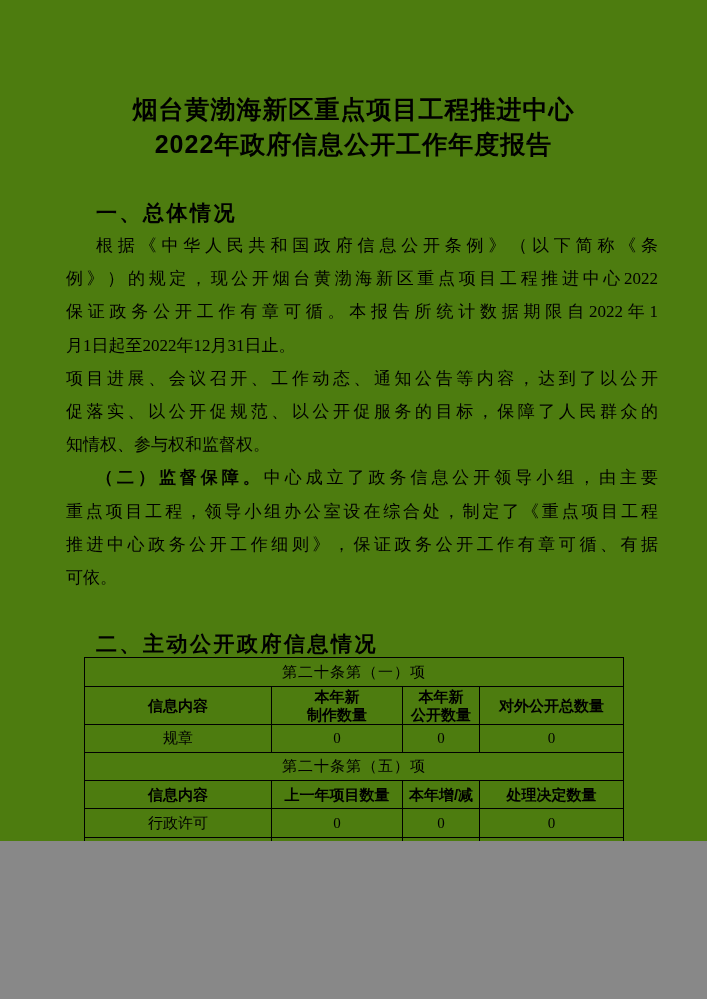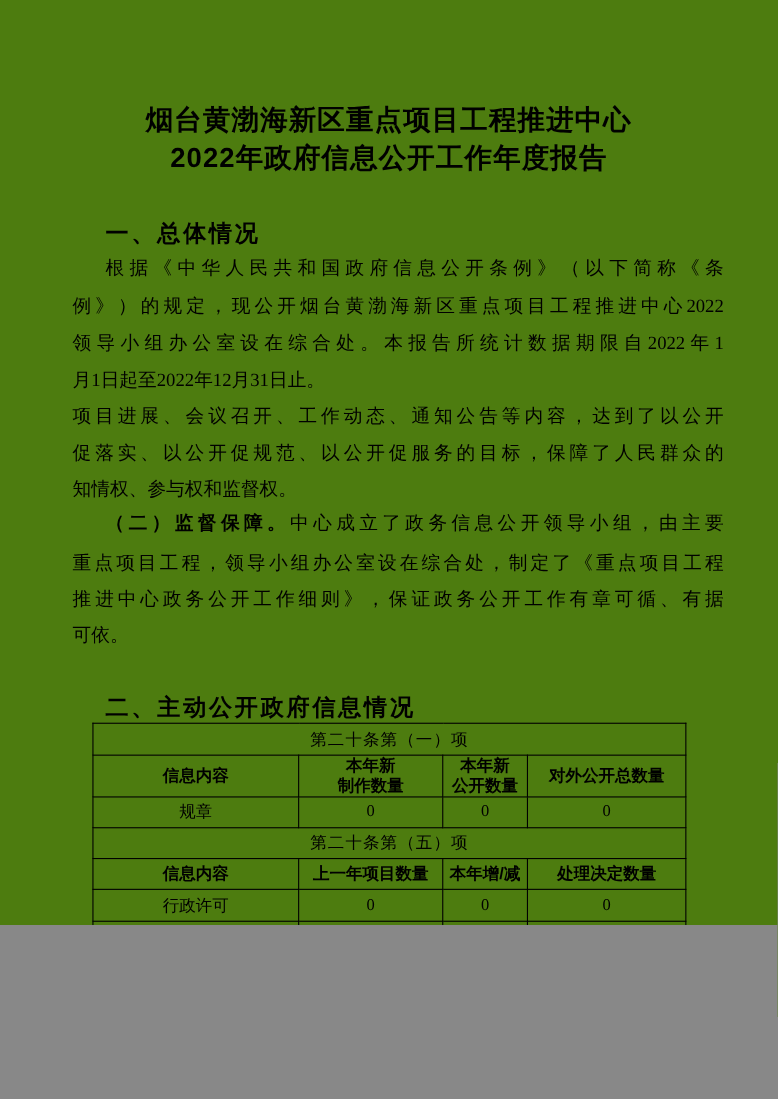--- a/index.html
+++ b/index.html
@@ -49,21 +49,21 @@
     left: 66px;
     width: 592px;
     font-size: 17px;
     line-height: 33.2px;
   }
   .line {
     text-align: justify;
     text-align-last: justify;
   }
   .line.last { text-align-last: left; }
-  .line.indent { padding-left: 30px; font-family: Liberation Mono, monospace; }
+  .line.indent { padding-left: 30px; }
   .lead { font-weight: 700; }
 
   
   .info-table {
     position: absolute;
     top: 657px;
     left: 84px;
     width: 539px;
     border-collapse: collapse;
     table-layout: fixed;
@@ -108,21 +108,21 @@
   <div class="doc-title">
     <div>烟台黄渤海新区重点项目工程推进中心</div>
     <div>2022年政府信息公开工作年度报告</div>
   </div>
 
   <div class="sec-heading h1">一、总体情况</div>
 
   <div class="body-text">
     <div class="line indent">根据《中华人民共和国政府信息公开条例》（以下简称《条</div>
     <div class="line">例》）的规定，现公开烟台黄渤海新区重点项目工程推进中心2022</div>
-    <div class="line">领导小组办公室设在综合处。本报告所统计数据期限自2022年1</div>
+    <div class="line">保证政务公开工作有章可循。本报告所统计数据期限自2022年1</div>
     <div class="line last">月1日起至2022年12月31日止。</div>
 
     <div class="line">项目进展、会议召开、工作动态、通知公告等内容，达到了以公开</div>
     <div class="line">促落实、以公开促规范、以公开促服务的目标，保障了人民群众的</div>
     <div class="line last">知情权、参与权和监督权。</div>
 
     <div class="line indent"><span class="lead">（二）监督保障。</span><span>中心成立了政务信息公开领导小组，由主要</span></div>
     <div class="line">重点项目工程，领导小组办公室设在综合处，制定了《重点项目工程</div>
     <div class="line">推进中心政务公开工作细则》，保证政务公开工作有章可循、有据</div>
     <div class="line last">可依。</div>

